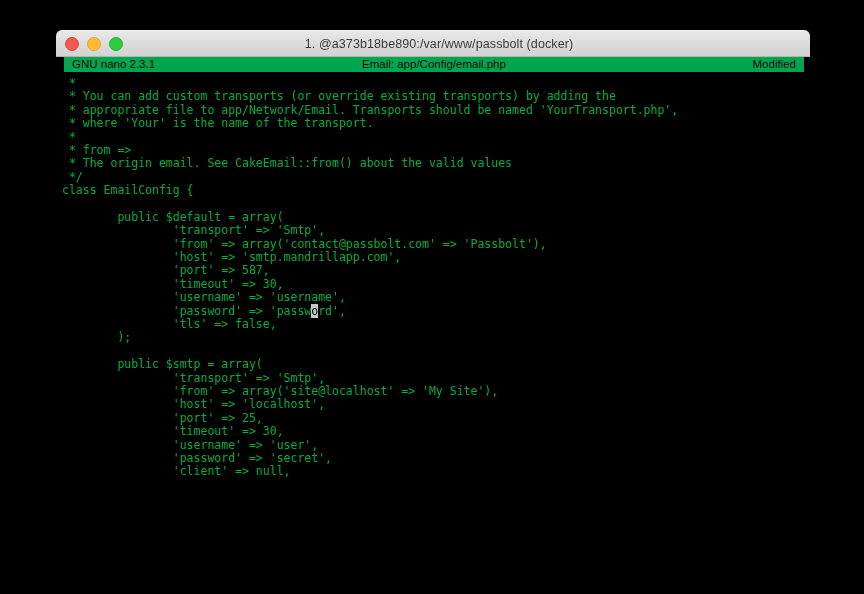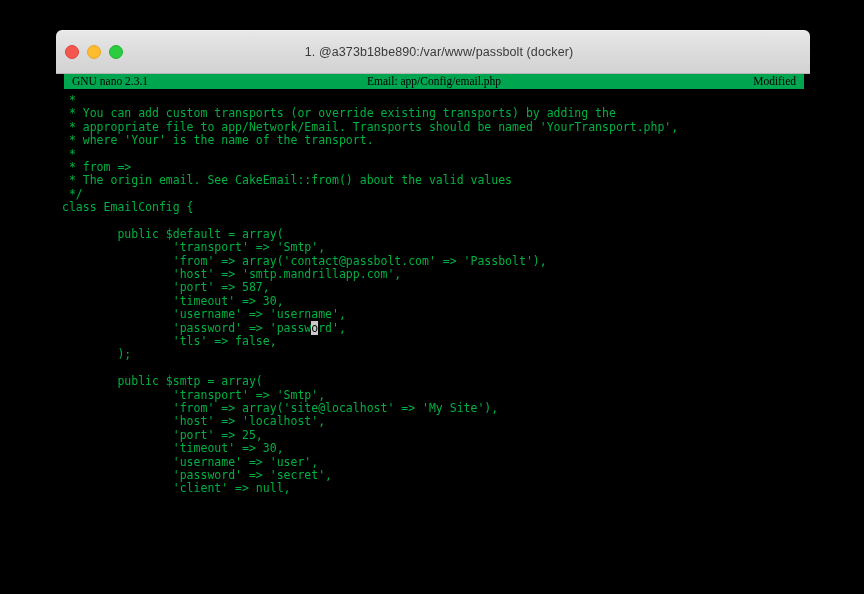--- a/index.html
+++ b/index.html
@@ -29,21 +29,21 @@
     width: 754px;
     height: 492px;
     border-radius: 6px 6px 0 0;
     overflow: hidden;
     box-shadow: 0 1px 4px rgba(0,0,0,0.6);
   }
 
   
   #title-bar {
     position: relative;
-    height: 44px;
+    height: 27px;
     background: linear-gradient(to bottom, #e8e8e8 0%, #dcdcdc 50%, #d2d2d2 100%);
     border-bottom: 1px solid #b4b4b4;
     border-top: 1px solid #f2f2f2;
     display: flex;
     align-items: center;
     box-sizing: border-box;
     padding-left: 12px;
   }
   #traffic-lights {
     position: absolute;
@@ -80,21 +80,21 @@
     height: 15px;
     background: #000000;
     padding: 0 6px 0 8px;
     box-sizing: border-box;
   }
   #nano-status-inner {
     position: relative;
     height: 15px;
     background: #00a550;
     color: #000000;
-    font-family: Liberation Serif, serif;
+    font-family: Liberation Sans, sans-serif;
     font-size: 11.5px;
     line-height: 15px;
     white-space: pre;
   }
   #status-version {
     position: absolute;
     left: 8px;
     top: 0;
   }
   #status-file {

